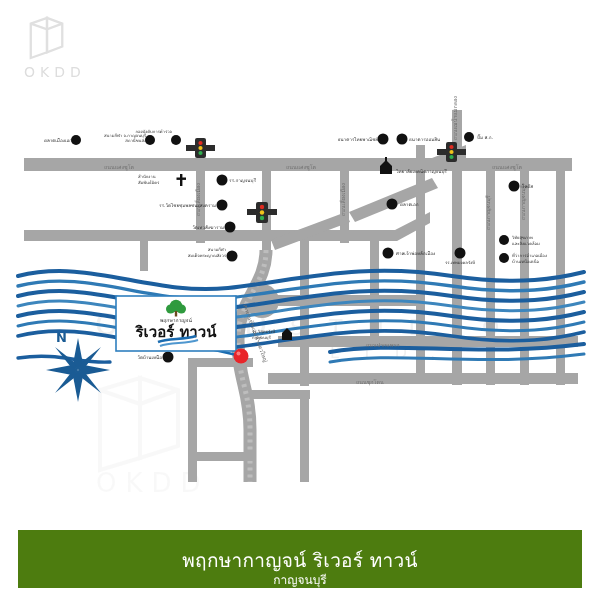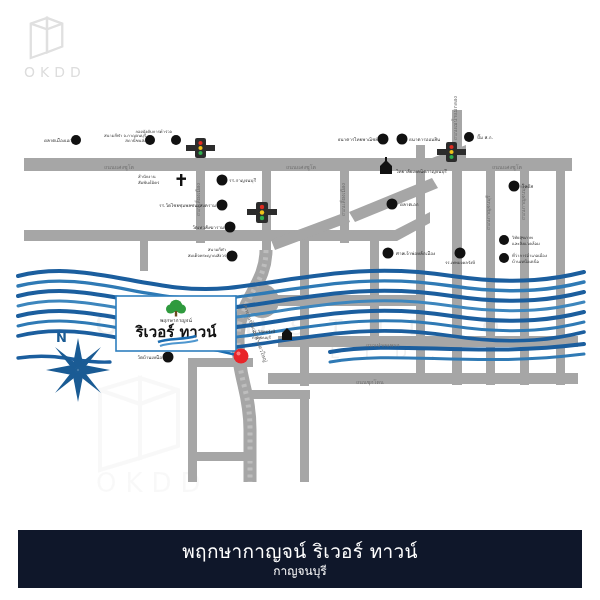--- a/index.html
+++ b/index.html
@@ -20,22 +20,22 @@
     margin-top:4px;margin-left:8px;font-weight:400;
   }
 
   
   .map{position:absolute;left:0;top:90px;width:600px;height:420px;}
   .map svg{display:block;}
 
   
   .footer{
     position:absolute;left:18px;top:530px;width:564px;height:58px;
-    background:#0f172a;color:#ffffff;
-    display:flex;flex-direction:column;align-items:center;justify-content:center;
+    background:#4d7c0f;color:#ffffff;
+    display:flex;flex-direction:column;align-items:center;justify-content:flex-end;
     box-sizing:border-box;
   }
   .footer-title{font-size:19px;line-height:22px;font-weight:400;letter-spacing:.3px;}
   .footer-sub{font-size:12px;line-height:16px;font-weight:400;margin-top:1px;}
 </style>
 </head>
 <body>
 
 <div id="page">
 

